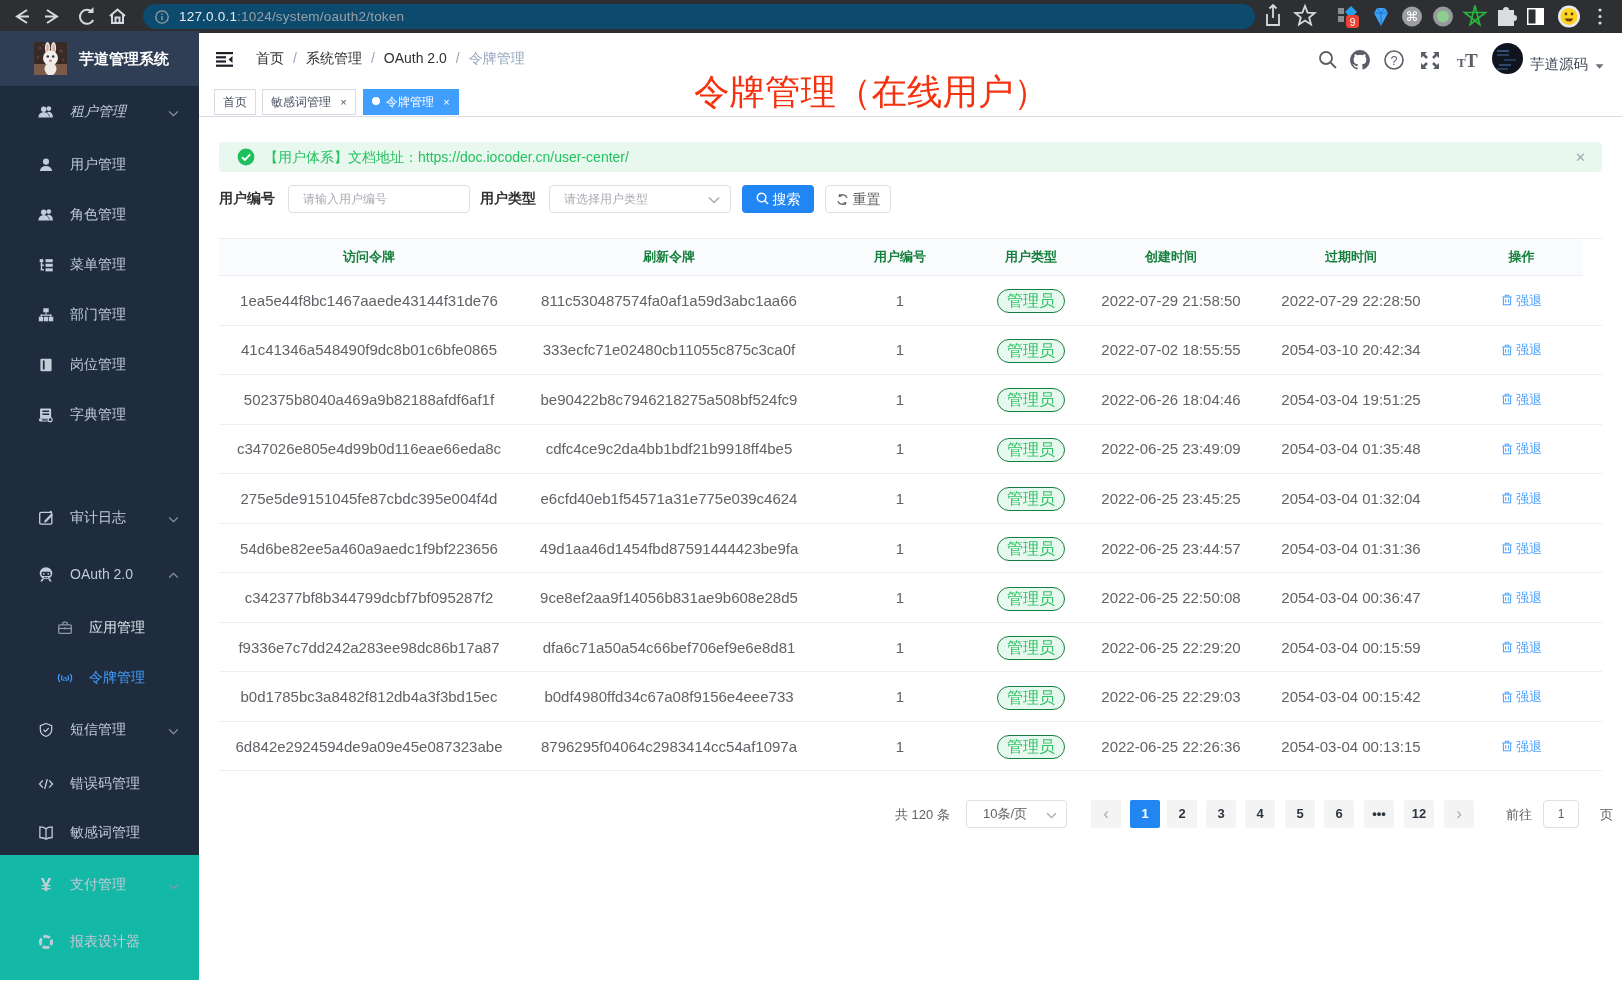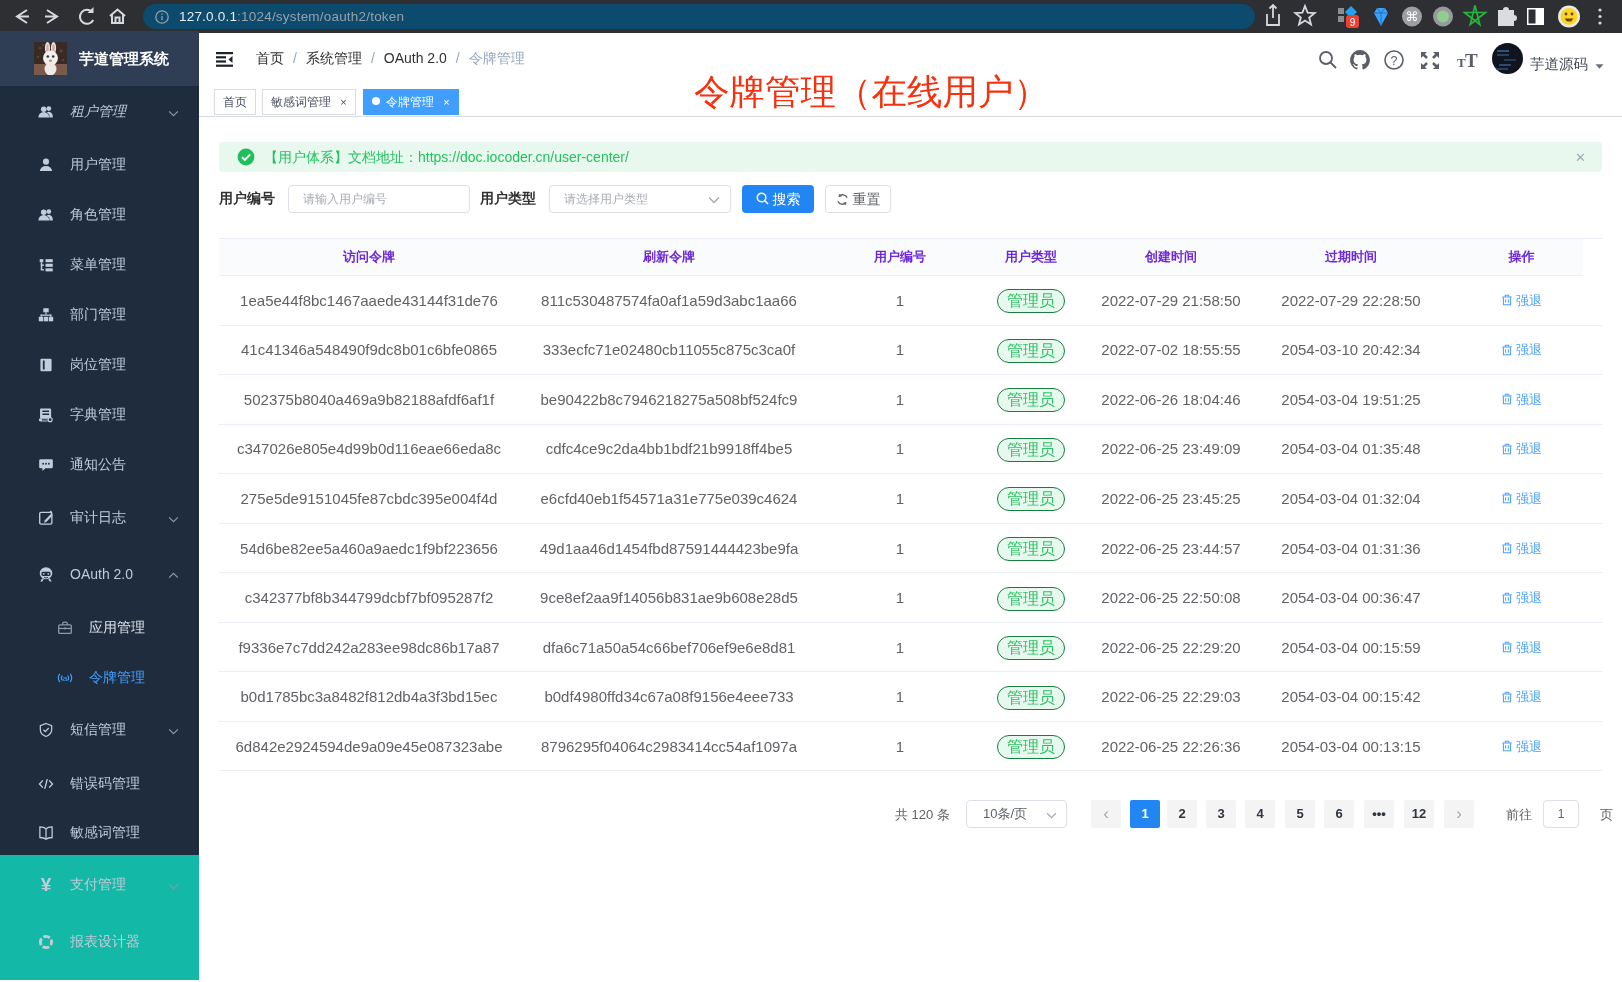--- a/index.html
+++ b/index.html
@@ -56,21 +56,21 @@
 .btn { position:absolute; top:0; height:28px; border-radius:4px; font-size:14px; line-height:28px; text-align:center; }
 .btn.primary { background:#2285f4; color:#fff; }
 .btn.plain { background:#fff; border:1px solid #dcdfe6; color:#606266; line-height:26px; }
 
 
 #table { position:absolute; left:20px; top:121px; width:1383px; }
 .trow { display:flex; border-bottom:1px solid #ebeef5; align-items:center; }
 .trow.head { background:#fafbfd; height:38px; border-top:1px solid #ebeef5; border-bottom:1px solid #ebeef5; }
 .trow.body { background:#fff; height:49.55px; }
 .tc { text-align:center; font-size:15px; color:#606266; }
-.head .tc { color:#6d28d9; font-weight:bold; font-size:13px; }
+.head .tc { color:#15803d; font-weight:bold; font-size:13px; }
 .c1{width:300px}.c2{width:300px}.c3{width:162px}.c4{width:100px}.c5{width:180px}.c6{width:180px}.c7{width:161px}
 .gtag { display:inline-block; position:relative; top:1px; height:24px; line-height:22px; padding:0 9px; border:1px solid #15803d; background:#e7f8ee; color:#2fc264; font-size:16px; border-radius:12px; }
 .alink { color:#4ba0fa; font-size:13px; }
 
 
 #pager { position:absolute; left:0; top:683px; width:1423px; height:28px; font-size:13px; color:#606266; }
 .pbtn { position:absolute; top:0; width:30px; height:28px; line-height:28px; text-align:center; background:#f4f4f5; border-radius:2px; color:#2d3540; font-weight:bold; font-size:13px; }
 .pbtn.nav { color:#a6a9ae; font-size:17px; font-weight:normal; }
 .pbtn.on { background:#2286f2; color:#fff; }
 </style>
@@ -256,33 +256,20 @@
 <div class="mi" style="top:304px;">
         <span class="ico">
           <svg width="18" height="18" viewBox="0 0 20 20">
             <path fill="#c3ccd9" d="M5 2.8 h9.5 a1.2 1.2 0 0 1 1.2 1.2 v9 h-1.5 l-1.8 1.5 -1-1 -8 .2 V4 A1.2 1.2 0 0 1 5 2.8 Z M6 5 v1.6 h7.5 V5 Z m0 3.4 v1.6 h7.5 V8.4 Z"></path>
             <path fill="#c3ccd9" d="M3.8 13.6 h8 v3.6 h-8 a1.4 1.4 0 0 1 0-3.6 Z M5.5 14.8 v1.3 h6 v-1.3 Z"></path>
             <circle cx="14.6" cy="15.2" r="2.2" stroke="#c3ccd9" stroke-width="1.3" fill="none"></circle>
           </svg>
         </span>
         <span class="lbl">字典管理</span>
       </div>
-<div class="mi" style="top:354px;">
-        <span class="ico">
-          <svg width="18" height="18" viewBox="0 0 20 20">
-            <path fill="#c3ccd9" d="M4 3.5 h12 a1.6 1.6 0 0 1 1.6 1.6 v7 a1.6 1.6 0 0 1-1.6 1.6 H9.5 L6 16.8 V13.7 H4 a1.6 1.6 0 0 1-1.6-1.6 v-7 A1.6 1.6 0 0 1 4 3.5 Z"></path>
-            <g fill="#1f2c3e">
-              <circle cx="6.8" cy="8.6" r="1"></circle>
-              <circle cx="10" cy="8.6" r="1"></circle>
-              <circle cx="13.2" cy="8.6" r="1"></circle>
-            </g>
-          </svg>
-        </span>
-        <span class="lbl">通知公告</span>
-      </div>
 <div class="mi" style="top:407px;">
         <span class="ico">
           <svg width="18" height="18" viewBox="0 0 20 20">
             <g stroke="#c3ccd9" stroke-width="1.5" fill="none">
               <rect x="3" y="3.8" width="13.5" height="13" rx="1.5"></rect>
             </g>
             <path fill="#c3ccd9" d="M8.5 12.8 l7.2-7.6 1.8 1.7 -7.2 7.6 -2.4.7 Z"></path>
             <path fill="#c3ccd9" d="M13.8 3.2 l1.5-1.4 1.8 1.7 -1.5 1.5 Z"></path>
           </svg>
         </span>

